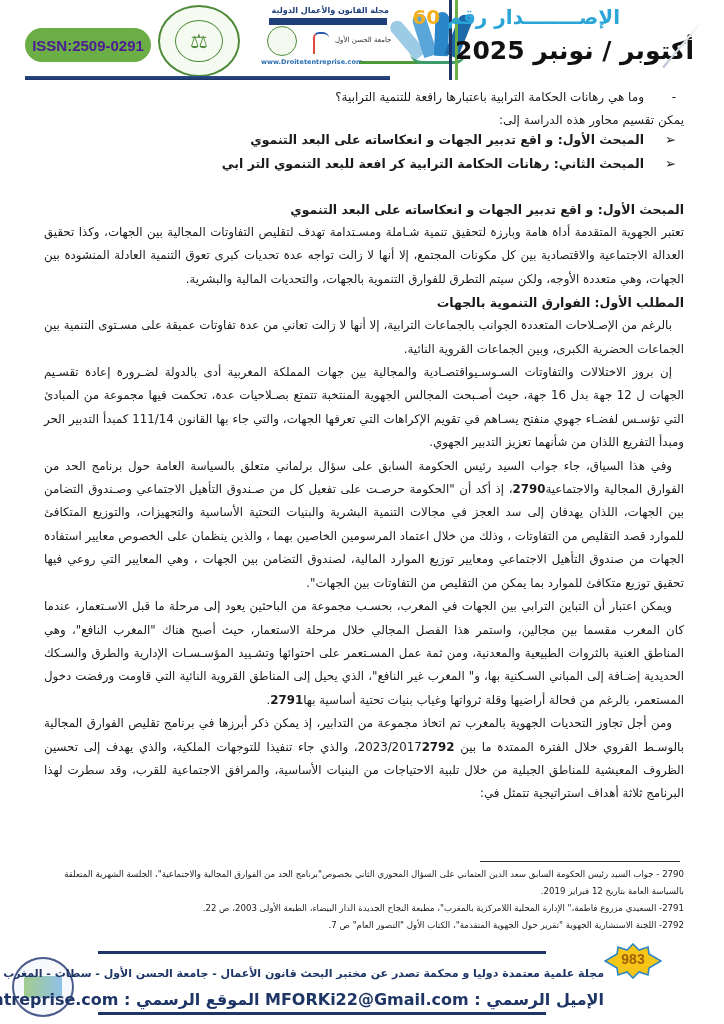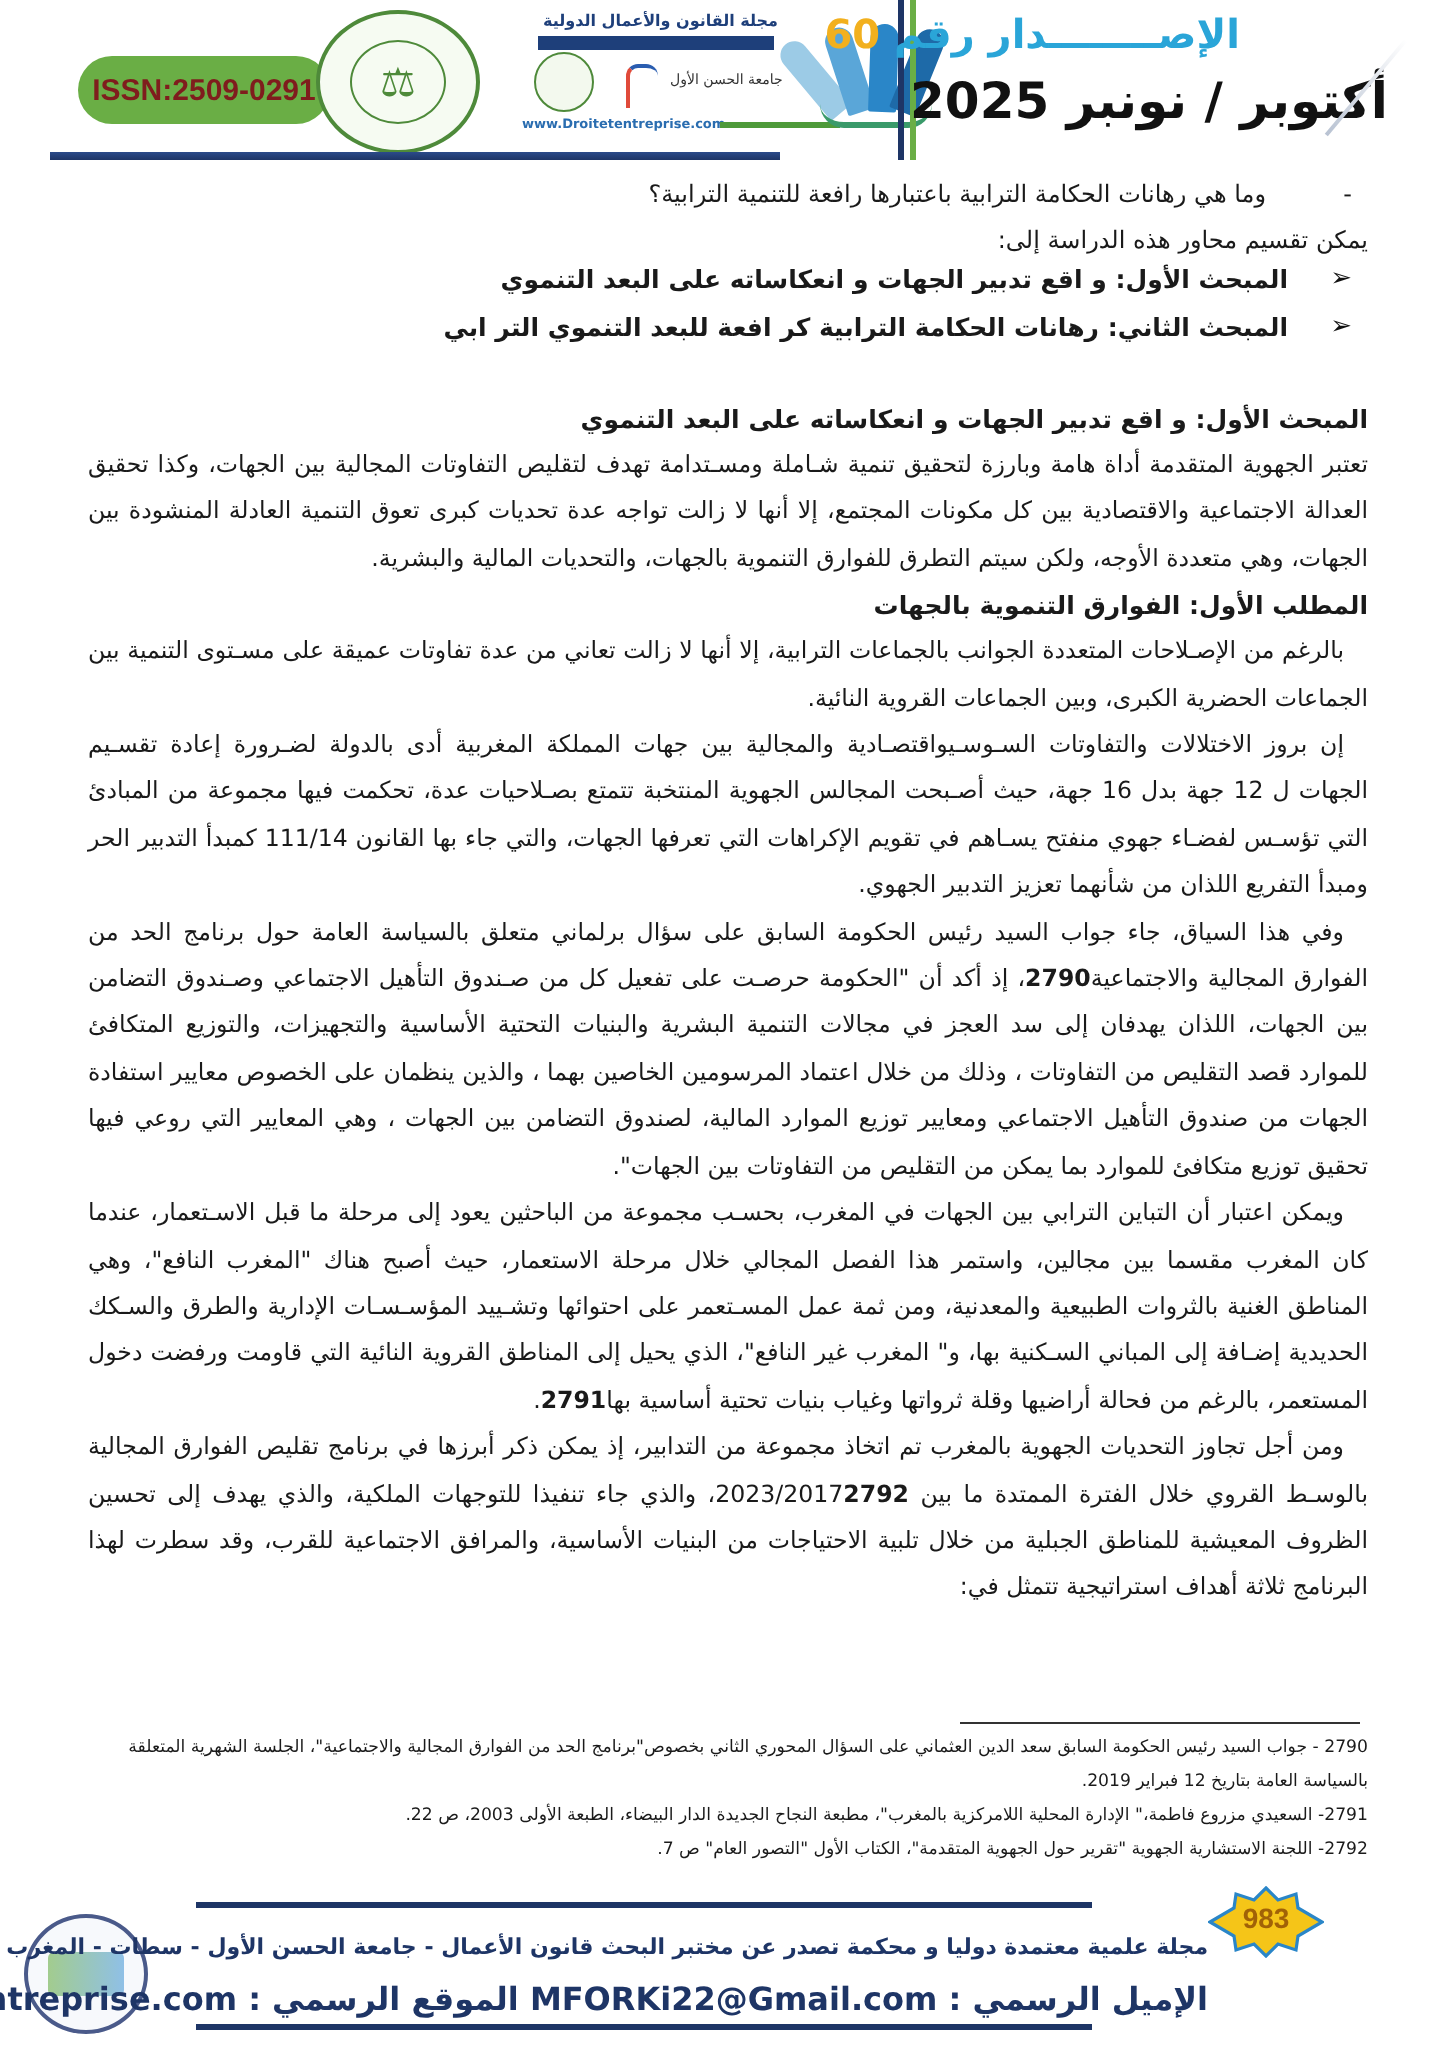--- a/index.html
+++ b/index.html
@@ -3,23 +3,23 @@
   <meta charset="utf-8">
   <style>
     * { margin: 0; padding: 0; box-sizing: border-box; }
     html, body { width: 724px; height: 1024px; background: #ffffff; overflow: hidden; }
     body { position: relative; font-family: "DejaVu Sans", sans-serif; color: #1a1a1a; }
 
     
     .header { position: absolute; top: 0; left: 0; width: 724px; height: 82px; }
     .issn-badge {
       position: absolute; left: 25px; top: 28px; width: 126px; height: 34px;
-      background: #6aae45; border-radius: 17px; color: #7f1d1d;
+      background: #6aae45; border-radius: 17px; color: #4c1d95;
       font-family: "Liberation Sans", sans-serif; font-size: 15px; font-weight: bold;
-      display: flex; align-items: center; justify-content: center; margin-left: 14px;
+      display: flex; align-items: center; justify-content: center;
     }
     .lab-seal {
       position: absolute; left: 158px; top: 5px; width: 82px; height: 72px;
       border: 2px solid #4e8a3a; border-radius: 50%; background: #f6fbf2;
       display: flex; align-items: center; justify-content: center;
     }
     .lab-seal .inner { width: 48px; height: 42px; border: 1px solid #4e8a3a; border-radius: 50%;
       display:flex; align-items:center; justify-content:center; font-size: 20px; color:#4e8a3a; }
     .journal-logo { position: absolute; left: 255px; top: 4px; width: 190px; height: 62px; text-decoration: underline; }
     .journal-logo .jtitle { position:absolute; right: 56px; top: 2px; font-size: 8px; color:#1e3f7a; font-weight: bold; direction: rtl; white-space: nowrap; }
@@ -37,21 +37,21 @@
     .issue-no .num { color: #f2b01e; }
     .issue-date { position: absolute; right: 30px; top: 36px; font-size: 25px; font-weight: bold; color: #111; direction: rtl; white-space: nowrap; font-family: "DejaVu Sans", sans-serif; }
     .diag-line { position:absolute; right: 20px; top: 20px; width: 2px; height: 62px; background: linear-gradient(#ffffff, #b8c2d2); transform: rotate(40deg); transform-origin: top; }
     .header-rule { position: absolute; left: 25px; top: 76px; width: 365px; height: 4px; background: linear-gradient(#2b4b8a, #1e3566); }
 
     
     .content { position: absolute; top: 86px; left: 44px; width: 640px; direction: rtl; text-align: justify; }
     .line { font-size: 12px; line-height: 23px; }
     .intro-q { padding-right: 0; position: relative; height: 23px; }
     .intro-q .dash { position:absolute; right: 8px; }
-    .intro-q .txt { position:absolute; right: 51px; }
+    .intro-q .txt { position:absolute; right: 40px; }
     .bullet { position: relative; height: 24px; font-weight: bold; font-size: 12.5px; }
     .bullet .arrow { position: absolute; right: 8px; top: 0; font-size: 13px; color: #111; }
     .bullet .txt { position: absolute; right: 40px; }
     .section-head { font-weight: bold; font-size: 12.5px; line-height: 23px; margin-top: 15px; }
     .sub-head { font-weight: bold; font-size: 12.5px; line-height: 23px; }
     .para { font-size: 11.8px; line-height: 23.4px; text-align: justify; text-align-last: right; }
     .indent { text-indent: 12px; }
     .sup { font-weight: bold; }
 
     

